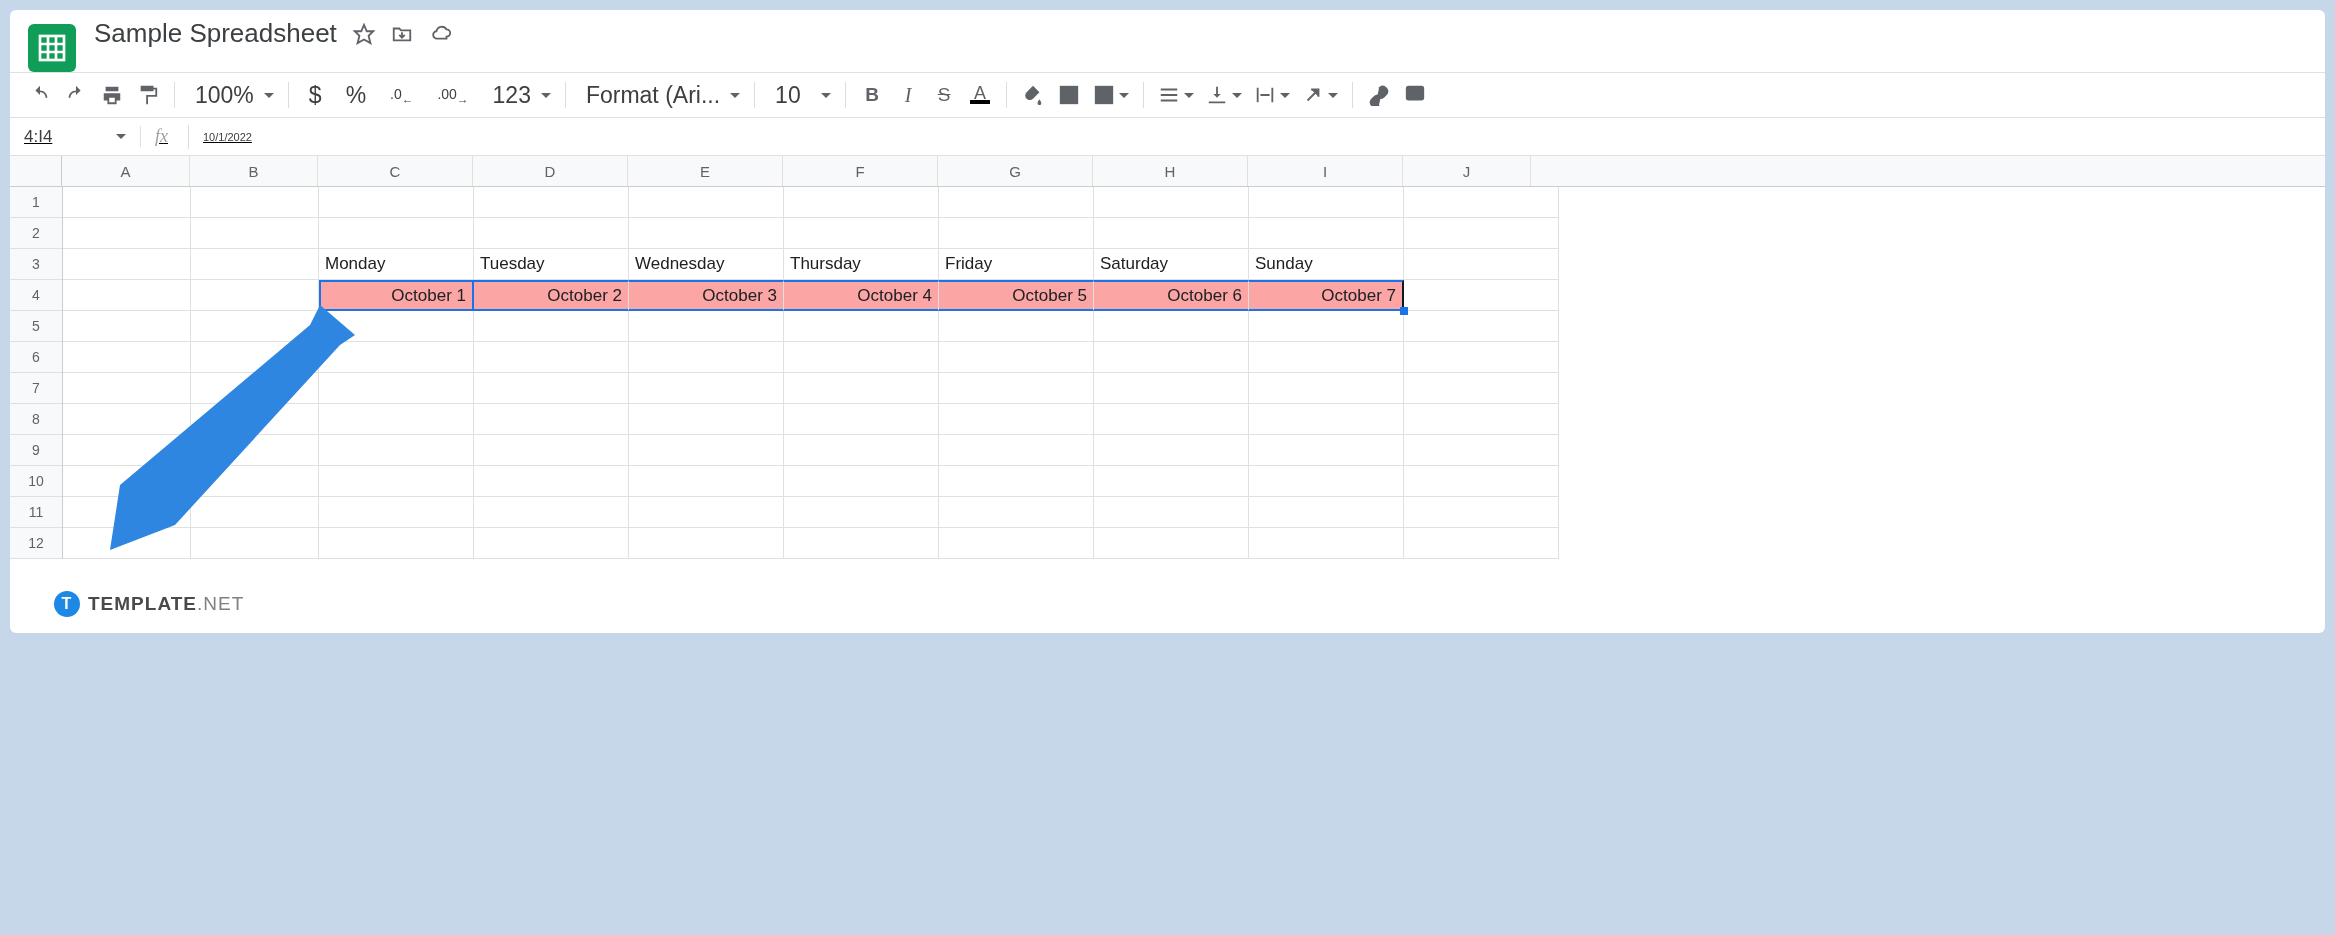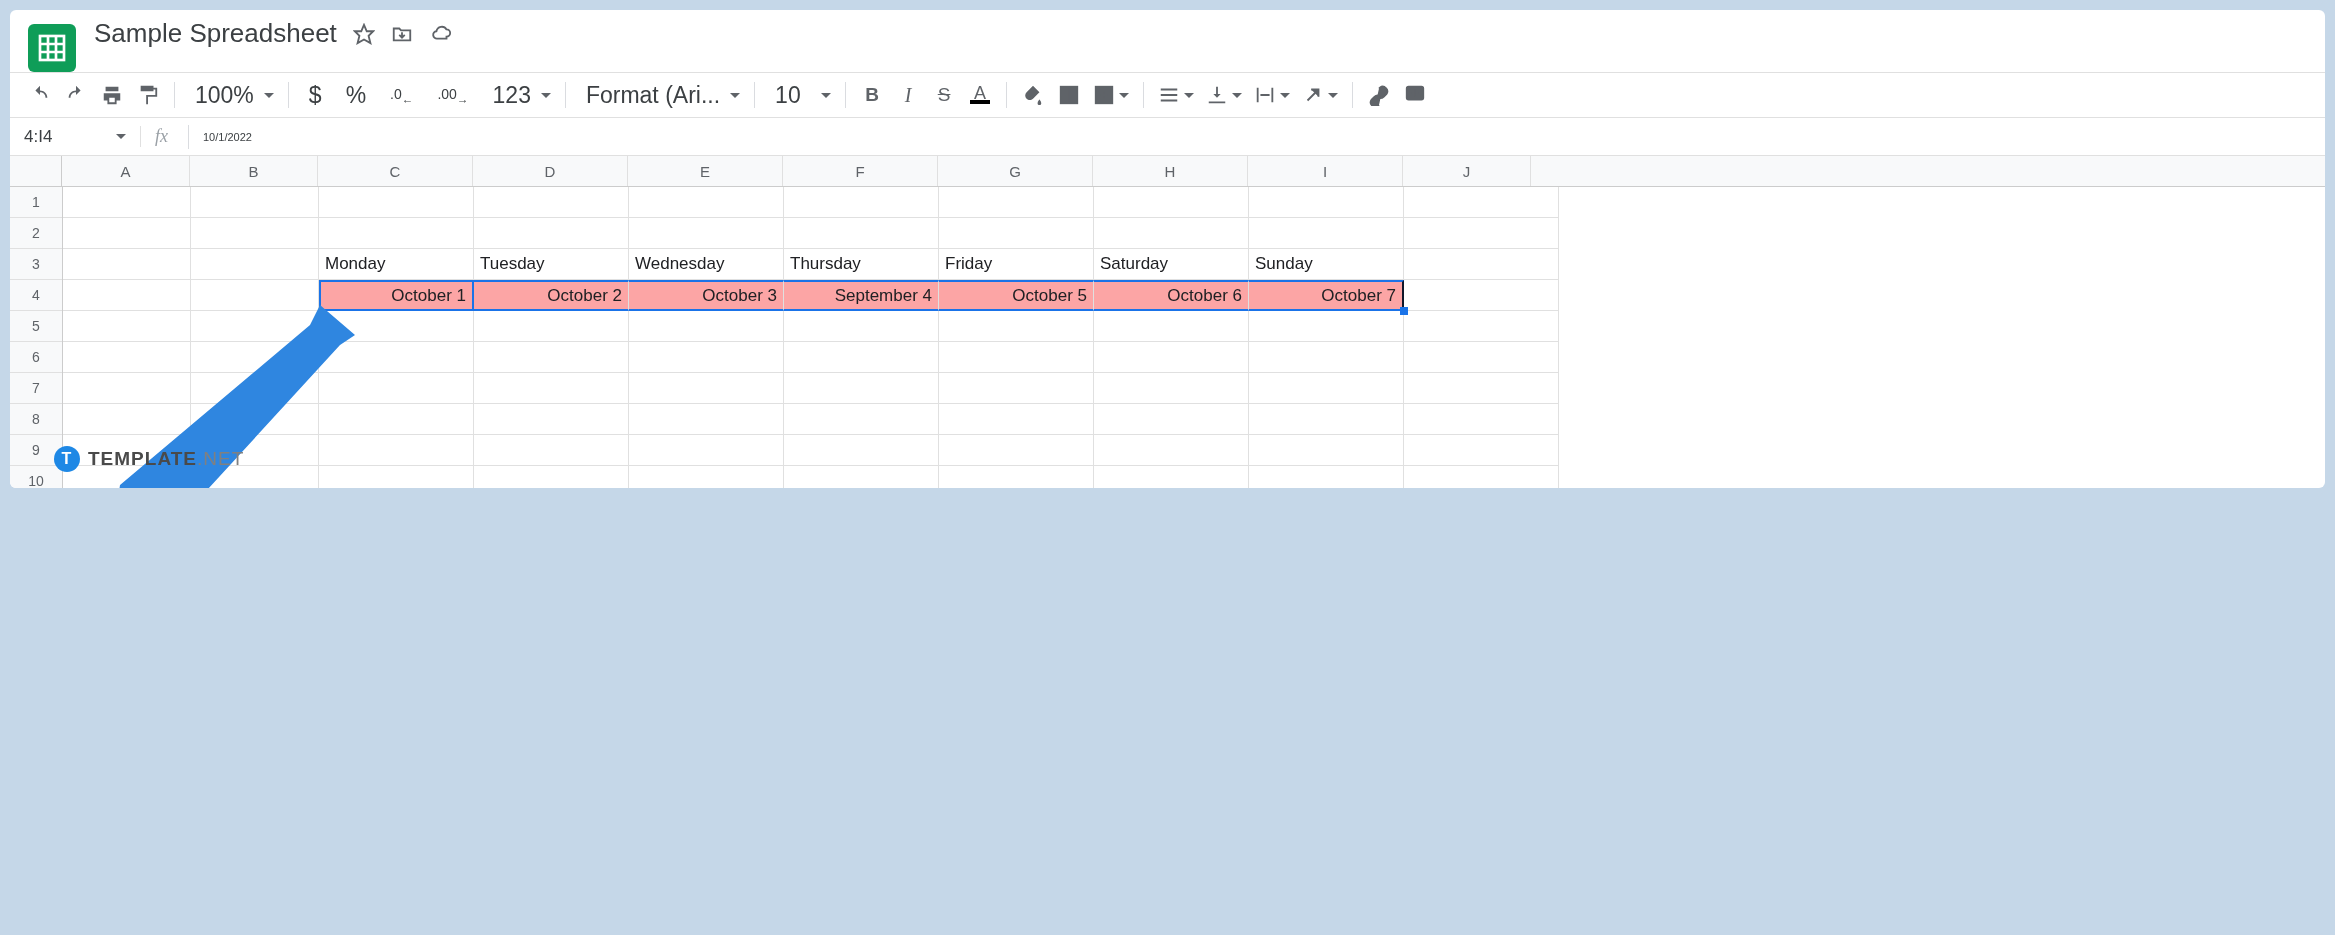--- a/index.html
+++ b/index.html
@@ -1,17 +1,17 @@
 <!DOCTYPE html>
 <html><head>
 <meta charset="utf-8">
 <style>
   * { box-sizing: border-box; margin: 0; padding: 0; }
   body { font-family: Arial, sans-serif; background: #c5d7e8; padding: 10px; overflow: hidden; }
-  .app { background: #fff; border-radius: 6px; width: 100%; height: 478px; overflow: hidden; position: relative; }
+  .app { background: #fff; border-radius: 6px; width: 100%; height: 623px; overflow: hidden; position: relative; }
   
   .header { display: flex; align-items: flex-start; padding: 8px 18px 0 18px; }
   .logo { width: 48px; height: 48px; background: #0f9d58; border-radius: 6px; display: flex; align-items: center; justify-content: center; margin-right: 18px; margin-top: 6px; }
   .logo svg { width: 32px; height: 32px; }
   .header-main { flex: 1; }
   .title-row { display: flex; align-items: center; gap: 16px; margin-bottom: 4px; }
   .doc-title { font-size: 26px; color: #3c4043; font-weight: 400; }
   .title-icon { color: #5f6368; display: flex; align-items: center; }
   .menu-row { display: flex; gap: 26px; align-items: center; font-size: 19px; color: #202124; padding: 6px 0; }
   .menu-item { cursor: pointer; }
@@ -24,21 +24,21 @@
   .tb-text { font-size: 23px; color: #3c4043; padding: 0 6px; }
   .tb-dropdown { display: flex; align-items: center; gap: 4px; }
   .caret { width: 0; height: 0; border-left: 5px solid transparent; border-right: 5px solid transparent; border-top: 5px solid #5f6368; }
   .bold { font-weight: bold; font-size: 19px; }
   .italic { font-style: italic; font-family: serif; font-size: 20px; }
   .strike { text-decoration: line-through; font-size: 19px; }
   .text-color { display: flex; flex-direction: column; align-items: center; }
   .text-color-a { font-size: 18px; line-height: 14px; }
   .text-color-bar { width: 20px; height: 4px; background: #000; }
   
-  .formula-bar { display: flex; align-items: center; padding: 2px 0; border-bottom: 1px solid #e0e0e0; height: 38px; }
+  .formula-bar { display: flex; align-items: center; padding: 2px 0; border-bottom: 1px solid #e0e0e0; height: 38px; text-decoration: underline; }
   .name-box { width: 130px; padding: 0 14px; display: flex; align-items: center; justify-content: space-between; font-size: 17px; color: #3c4043; }
   .fx { font-style: italic; font-family: serif; color: #9aa0a6; font-size: 18px; padding: 0 14px; border-left: 1px solid #e0e0e0; }
   .formula-sep { width: 1px; height: 24px; background: #dadce0; margin: 0 6px; }
   .formula-val { font-size: 11px; color: #3c4043; padding-left: 8px; }
   
   .grid-area { overflow: auto; }
   .col-headers { display: flex; background: #f8f9fa; border-bottom: 1px solid #ccc; }
   .corner { width: 52px; height: 30px; border-right: 1px solid #ccc; background: #f8f9fa; }
   .col-h { width: 128px; height: 30px; display: flex; align-items: center; justify-content: center; font-size: 15px; color: #5f6368; border-right: 1px solid #e0e0e0; }
   .col-h.wide { width: 155px; }
@@ -296,21 +296,21 @@
             <div class="cell">Thursday</div>
             <div class="cell">Friday</div>
             <div class="cell">Saturday</div>
             <div class="cell">Sunday</div>
             <div class="cell"></div>
             <div class="cell"></div>
             <div class="cell"></div>
             <div class="cell right sel sel-border-top sel-border-bottom active">October 1</div>
             <div class="cell right sel sel-border-top sel-border-bottom">October 2</div>
             <div class="cell right sel sel-border-top sel-border-bottom">October 3</div>
-            <div class="cell right sel sel-border-top sel-border-bottom">September 4</div>
+            <div class="cell right sel sel-border-top sel-border-bottom">October 4</div>
             <div class="cell right sel sel-border-top sel-border-bottom">October 5</div>
             <div class="cell right sel sel-border-top sel-border-bottom">October 6</div>
             <div class="cell right sel sel-border-top sel-border-bottom sel-border-right">October 7</div>
             <div class="cell"></div>
             <div class="cell"></div>
             <div class="cell"></div>
             <div class="cell"></div>
             <div class="cell"></div>
             <div class="cell"></div>
             <div class="cell"></div>

